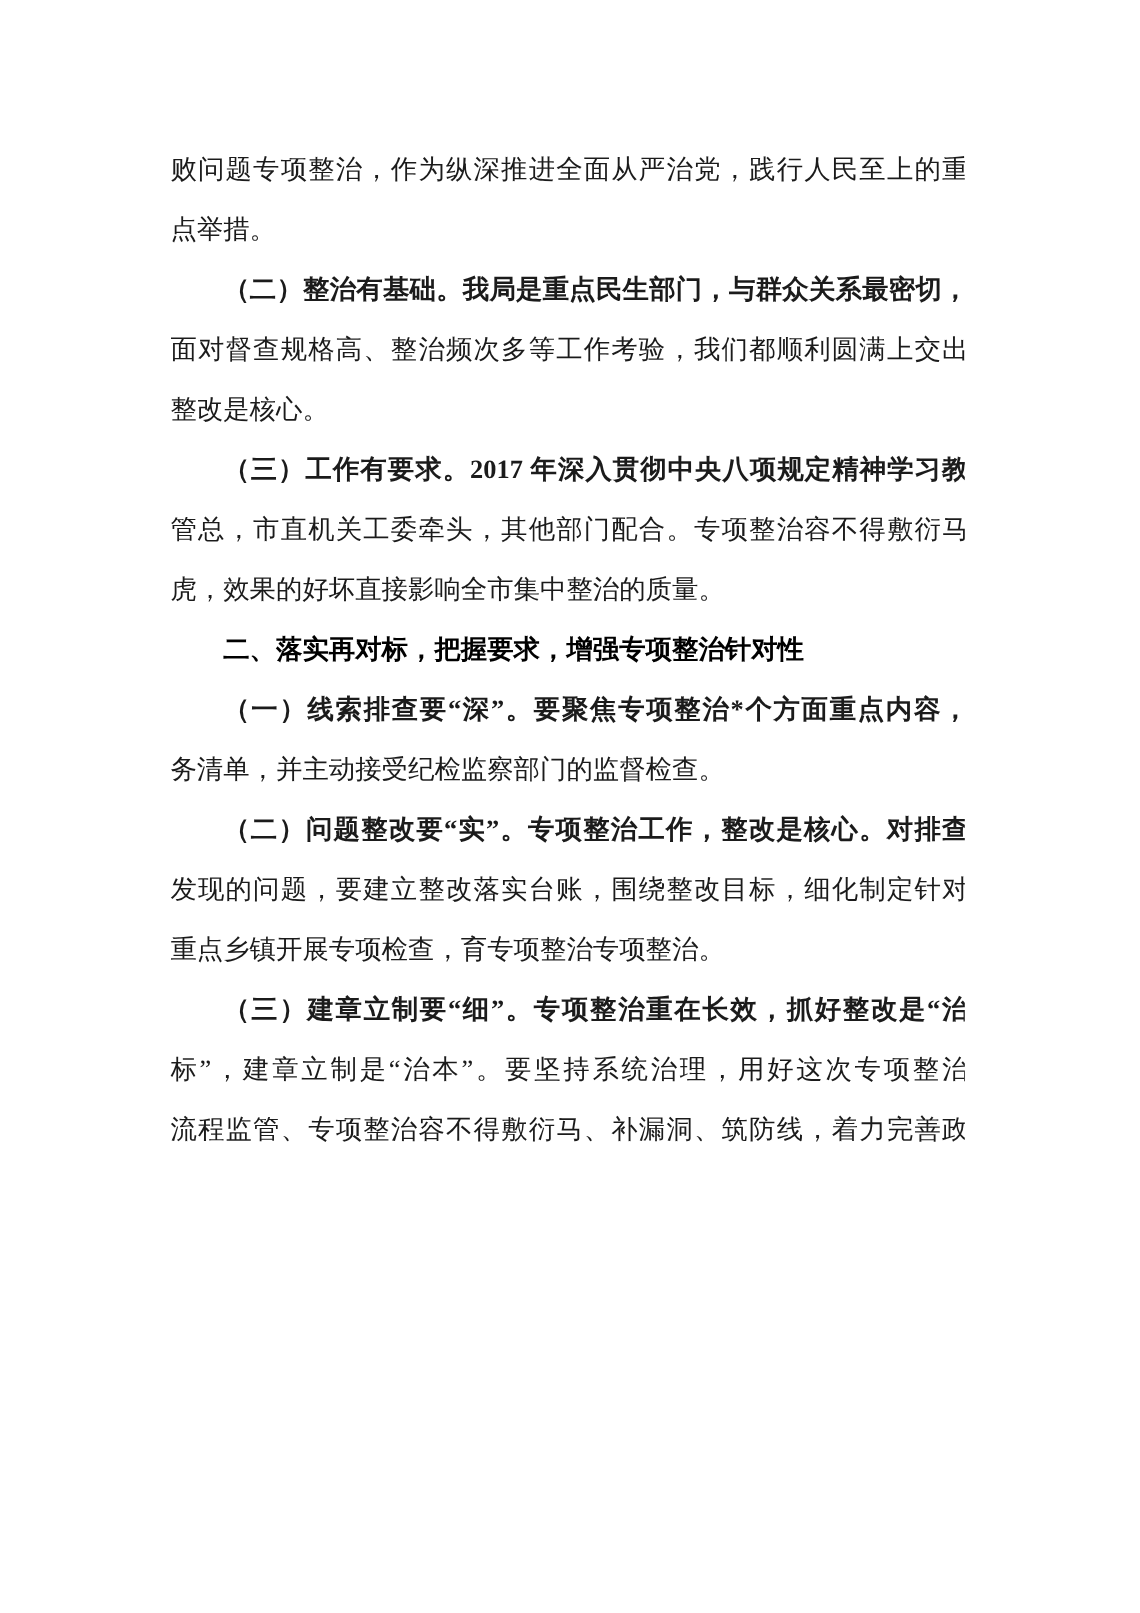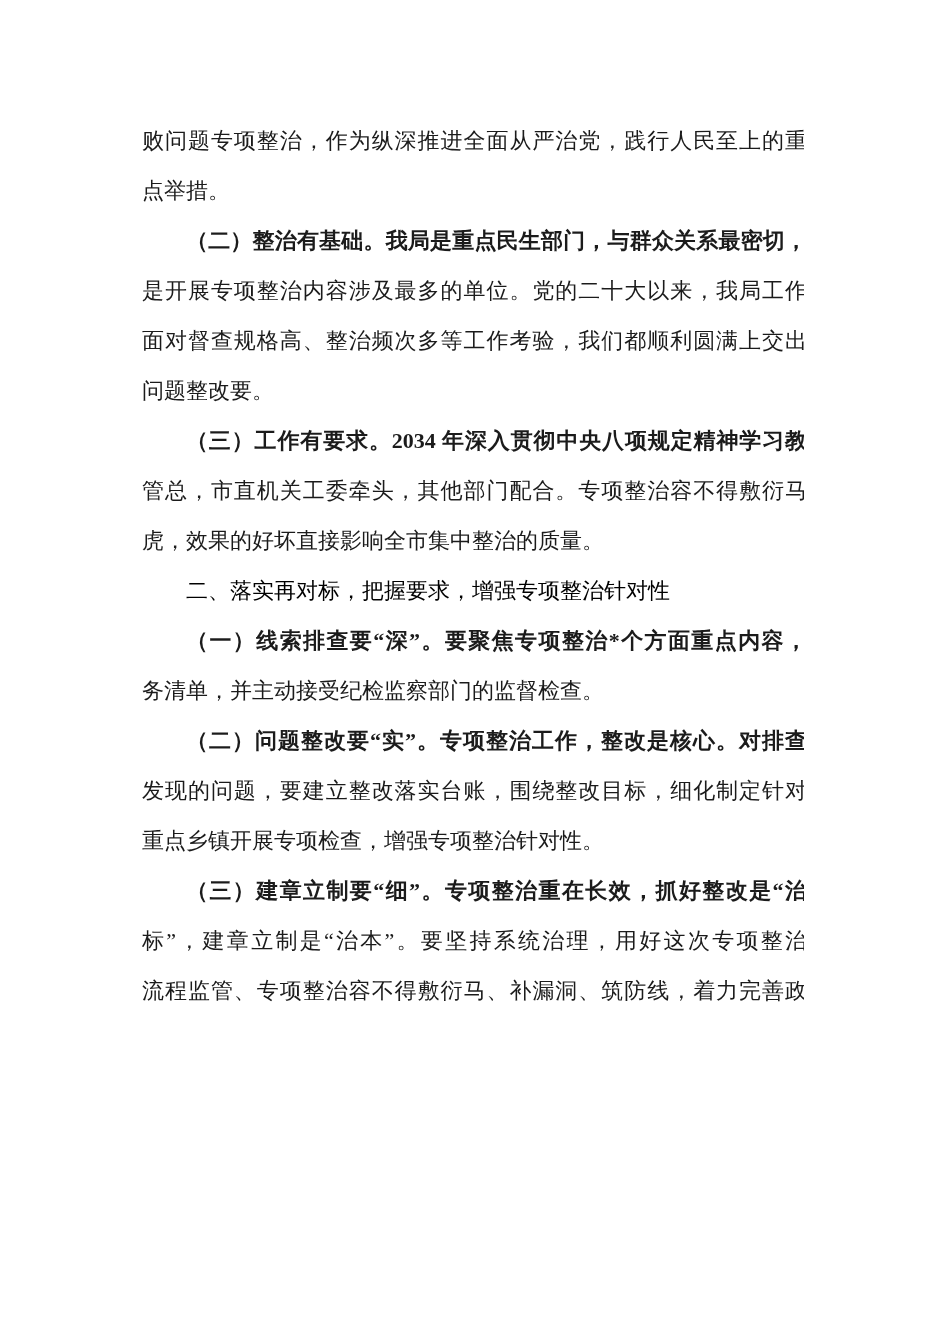--- a/index.html
+++ b/index.html
@@ -32,42 +32,41 @@
   }
   .line.indent {
     text-indent: 44px;
     font-weight: bold;
   }
   .line.para-end {
     text-align-last: left;
   }
   .line.heading {
     font-family: "Liberation Sans", "DejaVu Sans", sans-serif;
-    font-weight: 400;
+    font-weight: 700;
     color: #000000;
     text-align-last: left;
   }
 </style>
 </head>
 <body>
 
 <div class="page">
   <div class="doc-body" id="doc-body">
       <div class="line">败问题专项整治，作为纵深推进全面从严治党，践行人民至上的重</div>
       <div class="line para-end">点举措。</div>
       <div class="line indent">（二）整治有基础。我局是重点民生部门，与群众关系最密切，</div>
-      <div class="line">是开展专项整治内容涉及最多的单位。党的二十大以来，我局工作</div>
       <div class="line">面对督查规格高、整治频次多等工作考验，我们都顺利圆满上交出</div>
-      <div class="line para-end">问题整改要。</div>
-      <div class="line indent">（三）工作有要求。2034 年深入贯彻中央八项规定精神学习教</div>
+      <div class="line para-end">整改是核心。</div>
+      <div class="line indent">（三）工作有要求。2017 年深入贯彻中央八项规定精神学习教</div>
       <div class="line">管总，市直机关工委牵头，其他部门配合。专项整治容不得敷衍马</div>
       <div class="line para-end">虎，效果的好坏直接影响全市集中整治的质量。</div>
       <div class="line indent para-end heading">二、落实再对标，把握要求，增强专项整治针对性</div>
       <div class="line indent">（一）线索排查要“深”。要聚焦专项整治*个方面重点内容，</div>
       <div class="line para-end">务清单，并主动接受纪检监察部门的监督检查。</div>
       <div class="line indent">（二）问题整改要“实”。专项整治工作，整改是核心。对排查</div>
       <div class="line">发现的问题，要建立整改落实台账，围绕整改目标，细化制定针对</div>
-      <div class="line para-end">重点乡镇开展专项检查，增强专项整治针对性。</div>
+      <div class="line para-end">重点乡镇开展专项检查，育专项整治专项整治。</div>
       <div class="line indent">（三）建章立制要“细”。专项整治重在长效，抓好整改是“治</div>
       <div class="line">标”，建章立制是“治本”。要坚持系统治理，用好这次专项整治</div>
       <div class="line">流程监管、专项整治容不得敷衍马、补漏洞、筑防线，着力完善政</div>
     </div>
 </div>
 
 </body></html>

